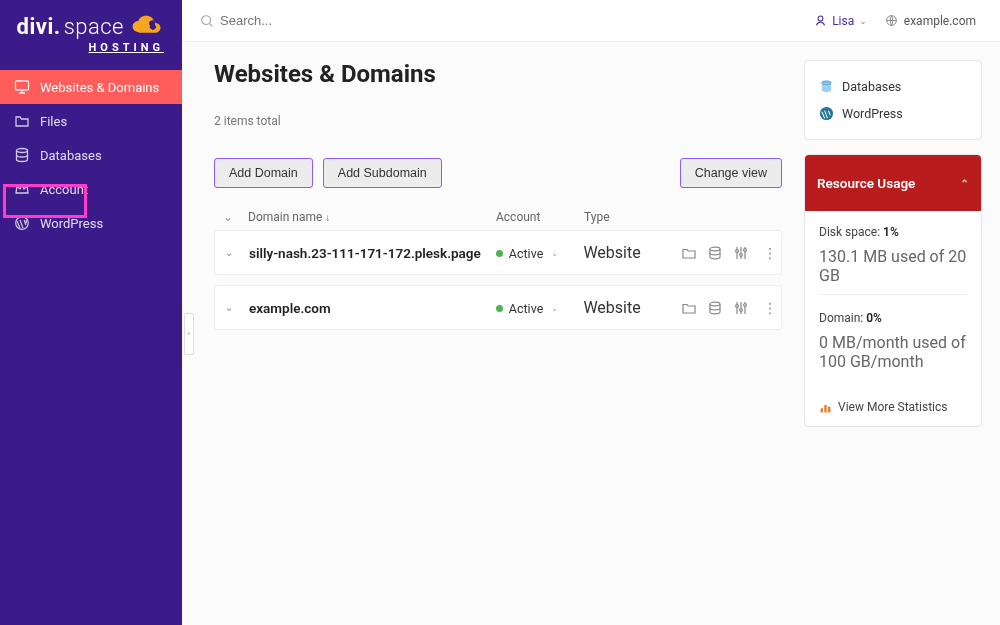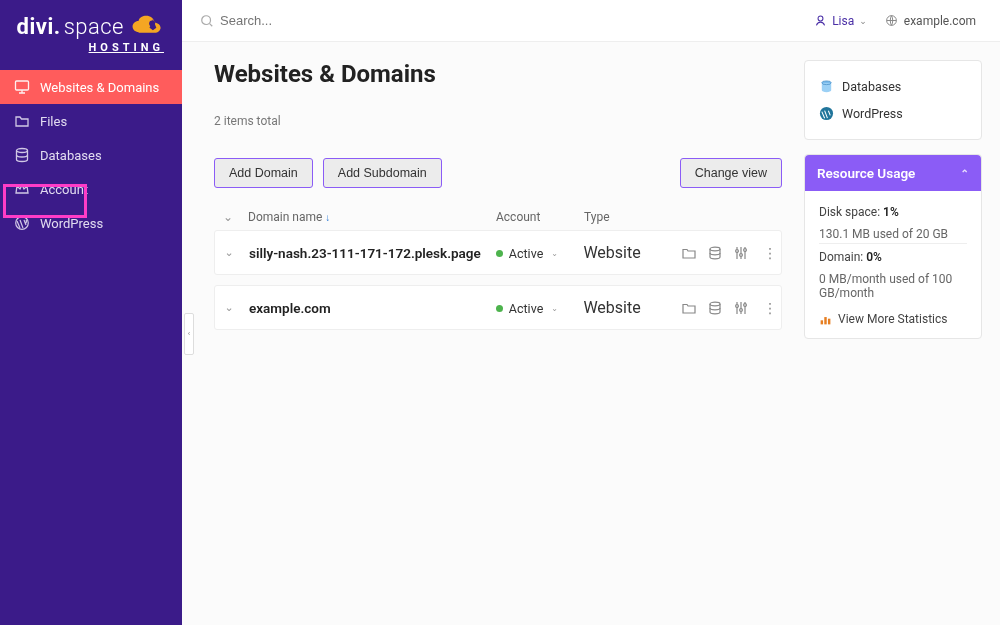--- a/index.html
+++ b/index.html
@@ -55,24 +55,24 @@
   .status-caret { font-size: 8px; color: #999; margin-left: 2px; }
   .type-cell { font-size: 16px; color: #333; }
   .row-icon { display: inline-flex; width: 16px; height: 16px; cursor: pointer; }
   .kebab { font-size: 14px; color: #888; cursor: pointer; padding: 0 4px; }
   
   .rightcol { width: 196px; padding: 18px 18px 0 0; display: flex; flex-direction: column; gap: 14px; }
   .card { background: #fff; border: 1px solid #e6e6e6; border-radius: 4px; }
   .quick-links { padding: 12px 14px; }
   .ql-item { display: flex; align-items: center; gap: 8px; font-size: 12.5px; color: #333; padding: 6px 0; cursor: pointer; }
   .resource-card { }
-  .resource-head { background: #8b5cf6; color: #fff; font-size: 13.5px; font-weight: 600; padding: 10px 12px; border-radius: 4px 4px 0 0; display: flex; justify-content: space-between; align-items: center; }
+  .resource-head { background: #b91c1c; color: #fff; font-size: 13.5px; font-weight: 600; padding: 20px 12px; border-radius: 4px 4px 0 0; display: flex; justify-content: space-between; align-items: center; }
   .resource-body { padding: 10px 14px 12px 14px; font-size: 12px; color: #444; }
   .resource-body .line { padding: 4px 0; }
-  .resource-body .sub { color: #666; font-size: 12px; border-bottom: 1px solid #eee; padding-bottom: 2px; margin-bottom: 2px;}
+  .resource-body .sub { color: #666; font-size: 16px; border-bottom: 1px solid #eee; padding-bottom: 9px; margin-bottom: 12px;}
   .resource-body strong { color: #222; font-weight: 600; }
   .view-more { display: flex; align-items: center; gap: 6px; padding-top: 8px; cursor: pointer; }
   svg { display: block; }
 </style>
 </head>
 <body>
 
 <div class="app">
 
   <aside class="sidebar">

